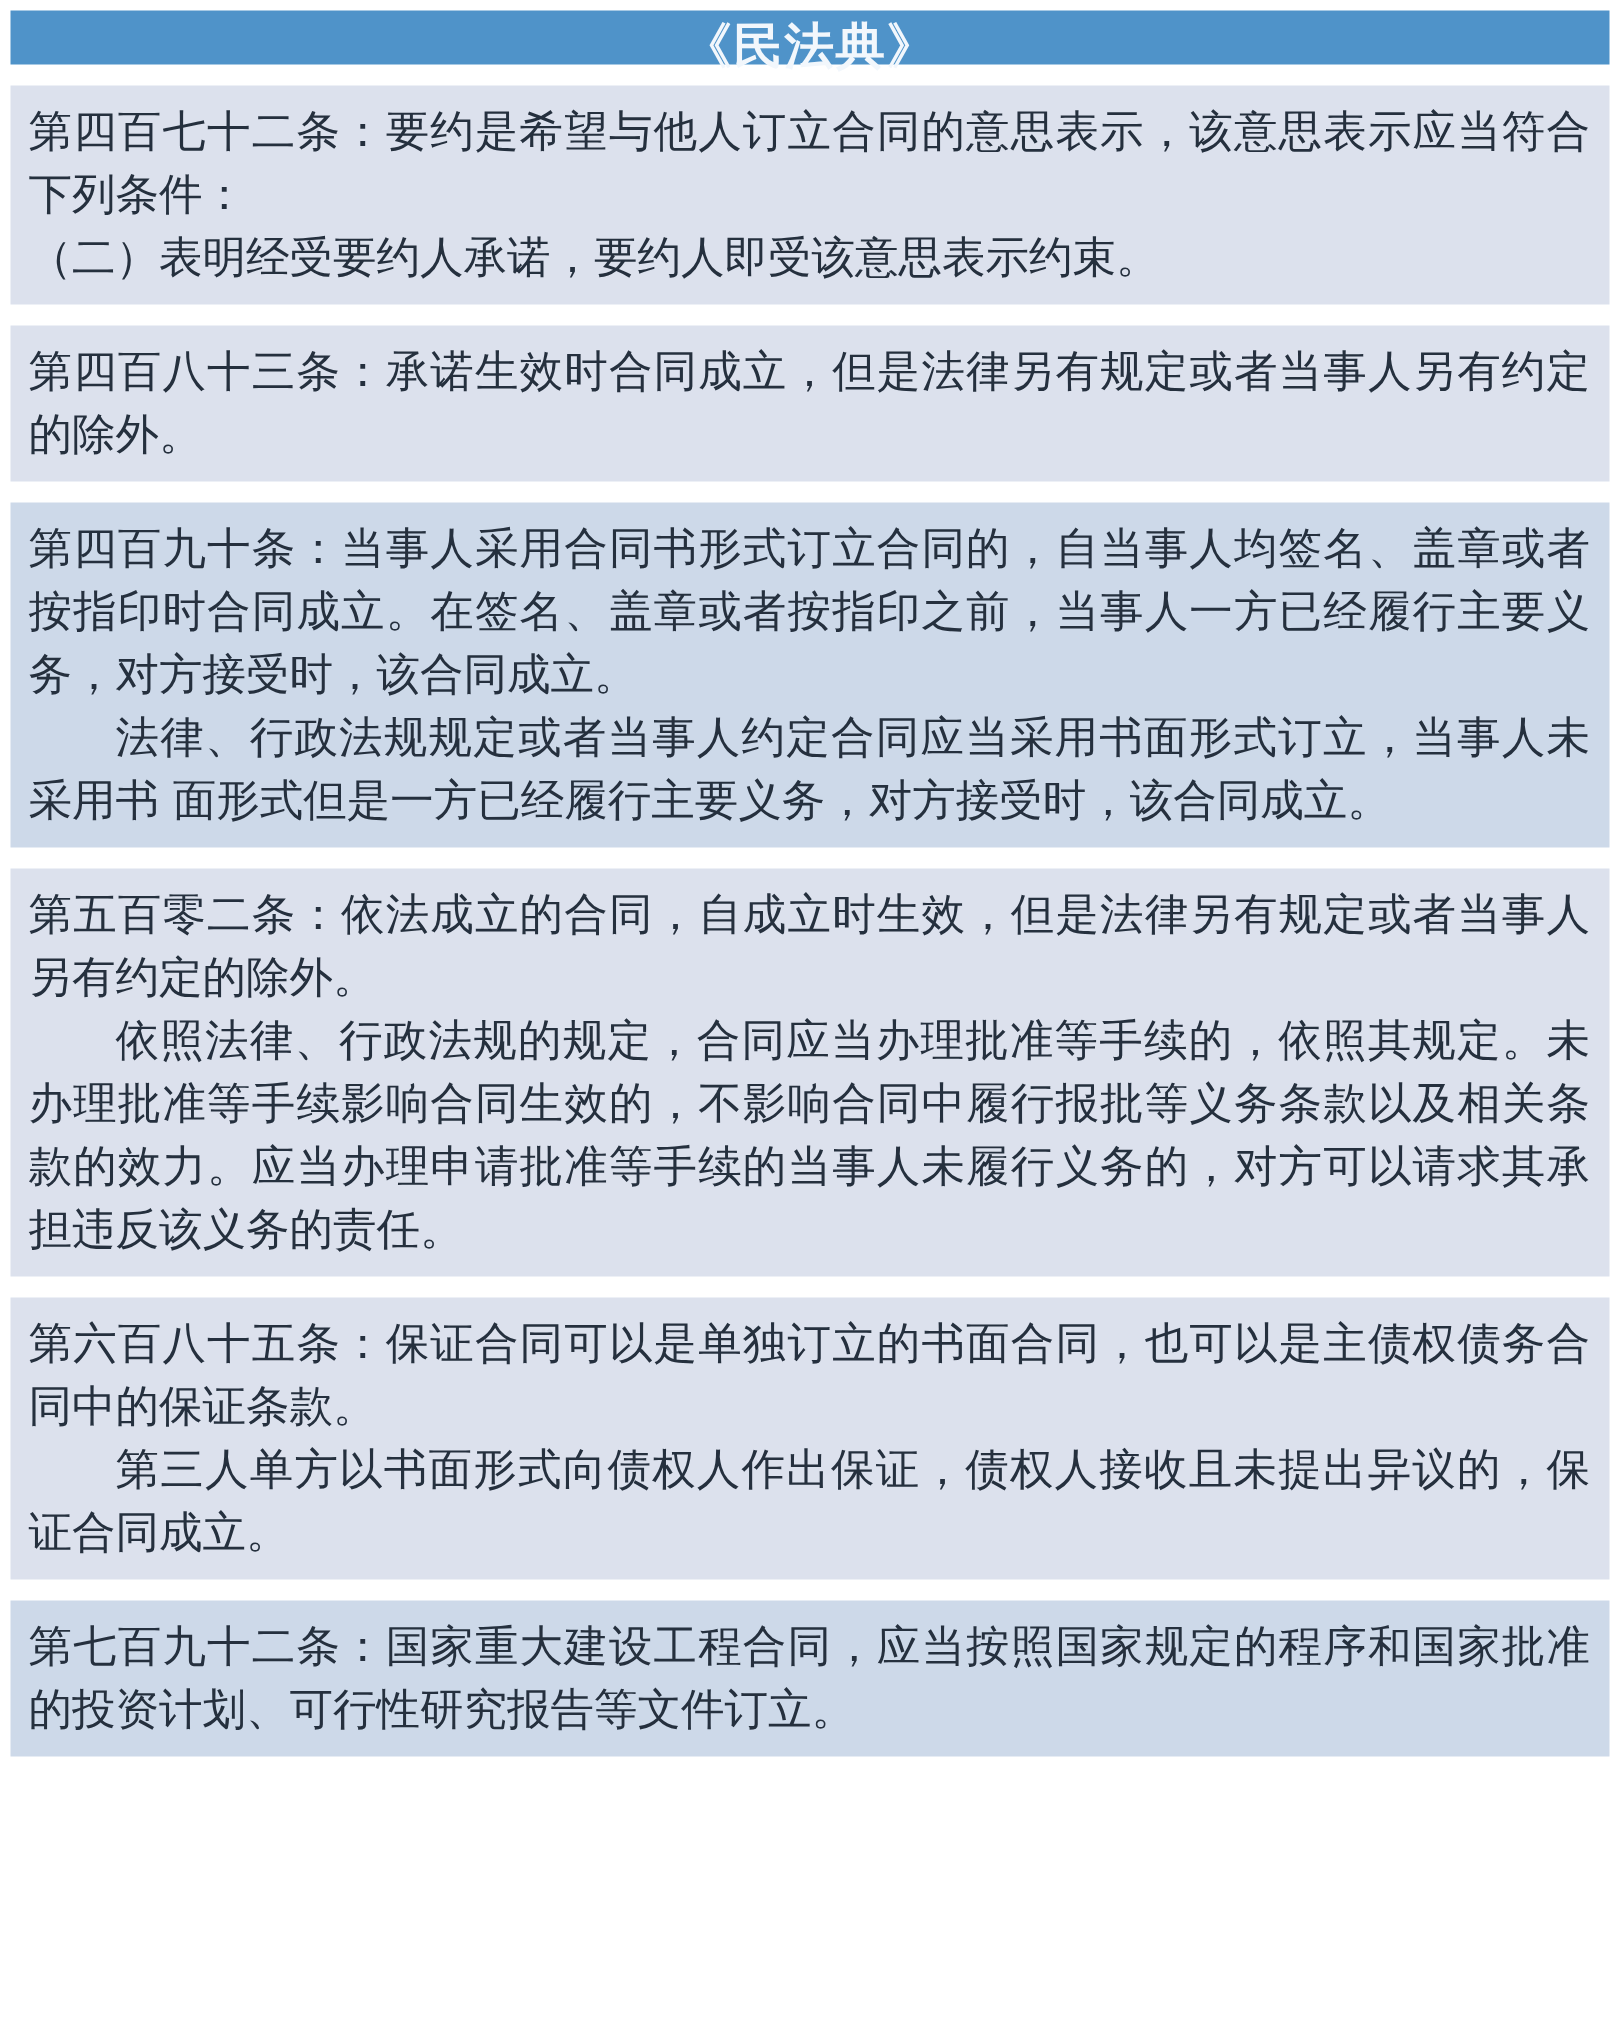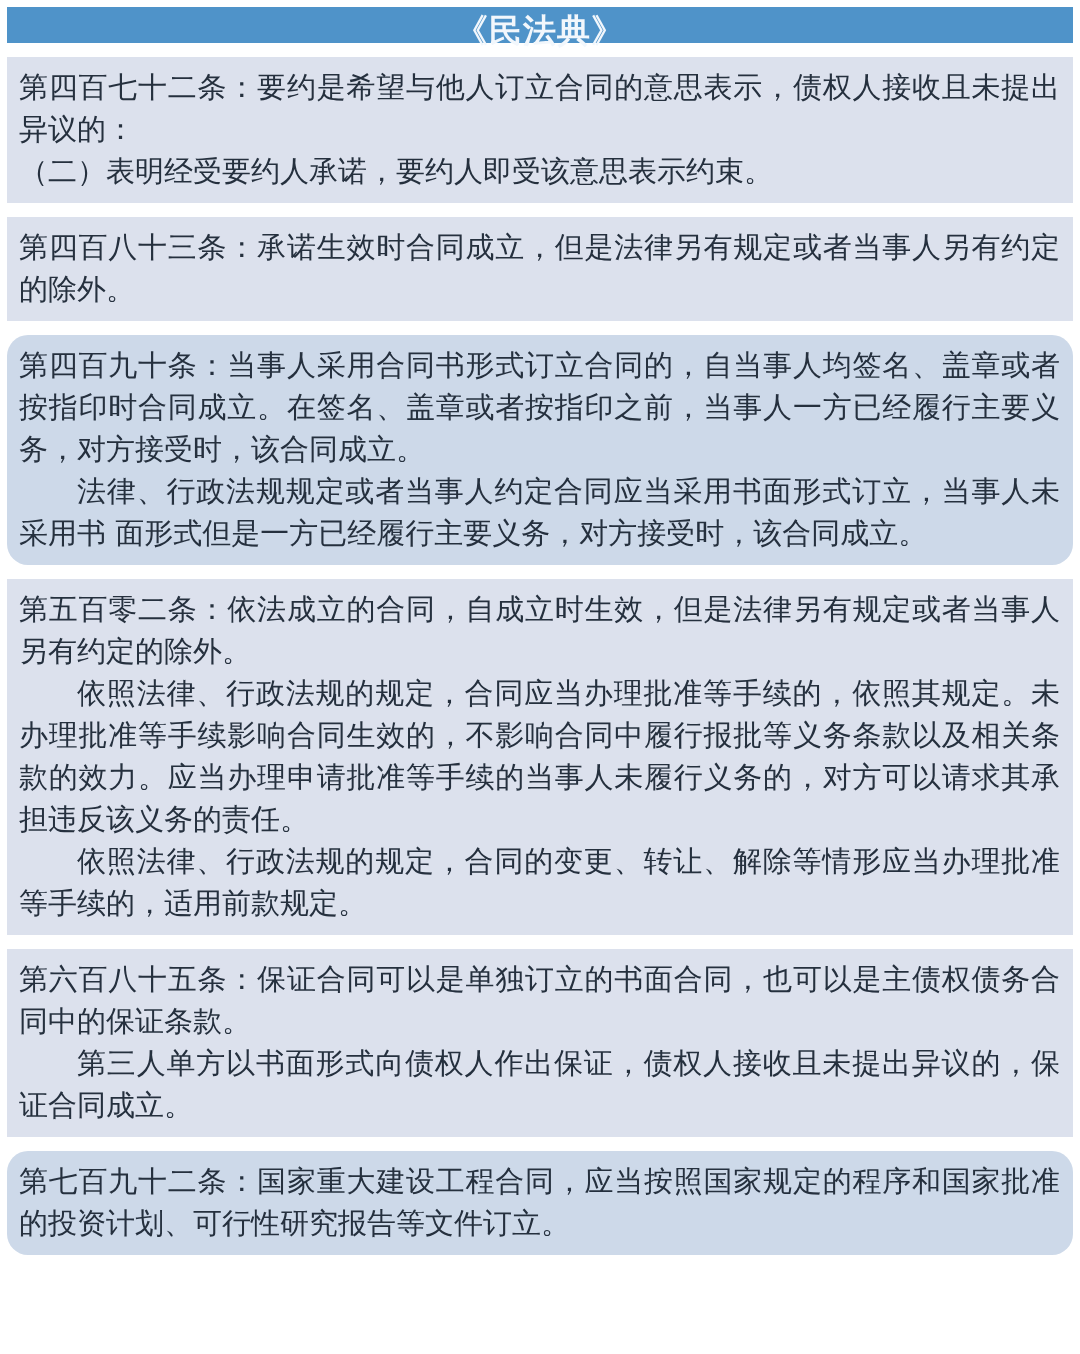--- a/index.html
+++ b/index.html
@@ -31,52 +31,51 @@
   }
   .block {
     margin: 0 0 14px 0;
     padding: 9px 13px 11px 12px;
     color: var(--text-color, #25303e);
     font-size: 29px;
     line-height: 42px;
     text-align: justify;
   }
   .block.light { background: var(--block-light, #dce1ed); }
-  .block.dark  { background: var(--block-dark, #cdd9e9); border-radius: 21px; }
+  .block.dark  { background: var(--block-dark, #cdd9e9); }
   .para {
     margin: 0;
     padding: 0;
   }
   .para.indent {
     text-indent: 2em;
   }
 </style>
 </head>
 <body>
 
 <div class="page" style="--page-bg: #ffffff; --header-bg: #4f93c9; --header-text: #f2f7fc; --block-light: #dce1ed; --block-dark: #cdd9e9; --text-color: #25303e;">
   <div class="doc-header">
     <span>《民法典》</span>
   </div>
   <div class="blocks" id="sections">
       <section class="block light">
-        <p class="para">第四百七十二条：要约是希望与他人订立合同的意思表示，债权人接收且未提出异议的：</p>
+        <p class="para">第四百七十二条：要约是希望与他人订立合同的意思表示，该意思表示应当符合下列条件：</p>
         <p class="para">（二）表明经受要约人承诺，要约人即受该意思表示约束。</p>
       </section>
       <section class="block light">
         <p class="para">第四百八十三条：承诺生效时合同成立，但是法律另有规定或者当事人另有约定的除外。</p>
       </section>
       <section class="block dark">
         <p class="para">第四百九十条：当事人采用合同书形式订立合同的，自当事人均签名、盖章或者按指印时合同成立。在签名、盖章或者按指印之前，当事人一方已经履行主要义务，对方接受时，该合同成立。</p>
         <p class="para indent">法律、行政法规规定或者当事人约定合同应当采用书面形式订立，当事人未采用书 面形式但是一方已经履行主要义务，对方接受时，该合同成立。</p>
       </section>
       <section class="block light">
         <p class="para">第五百零二条：依法成立的合同，自成立时生效，但是法律另有规定或者当事人另有约定的除外。</p>
         <p class="para indent">依照法律、行政法规的规定，合同应当办理批准等手续的，依照其规定。未办理批准等手续影响合同生效的，不影响合同中履行报批等义务条款以及相关条款的效力。应当办理申请批准等手续的当事人未履行义务的，对方可以请求其承担违反该义务的责任。</p>
-        <p class="para indent">依照法律、行政法规的规定，合同的变更、转让、解除等情形应当办理批准等手续的，适用前款规定。</p>
       </section>
       <section class="block light">
         <p class="para">第六百八十五条：保证合同可以是单独订立的书面合同，也可以是主债权债务合同中的保证条款。</p>
         <p class="para indent">第三人单方以书面形式向债权人作出保证，债权人接收且未提出异议的，保证合同成立。</p>
       </section>
       <section class="block dark">
         <p class="para">第七百九十二条：国家重大建设工程合同，应当按照国家规定的程序和国家批准的投资计划、可行性研究报告等文件订立。</p>
       </section>
     </div>
 </div>

